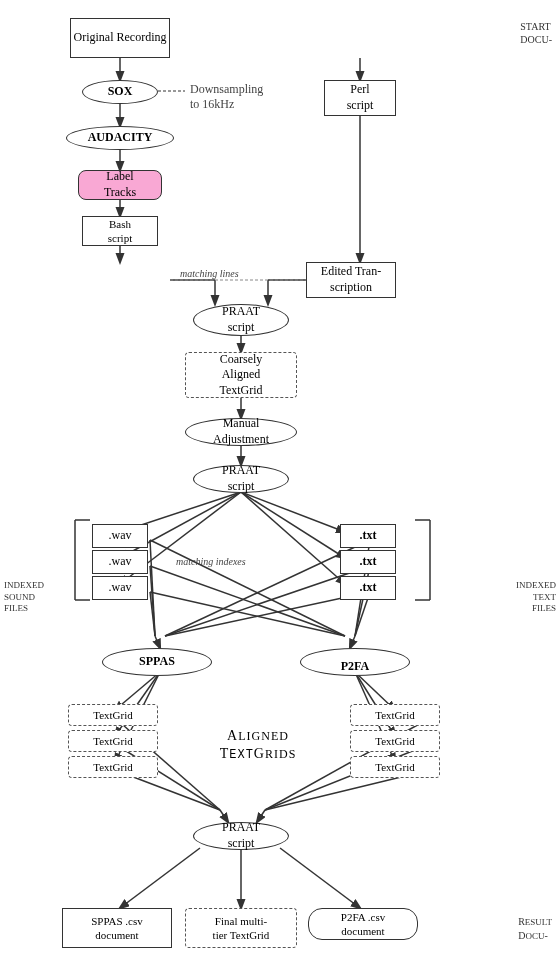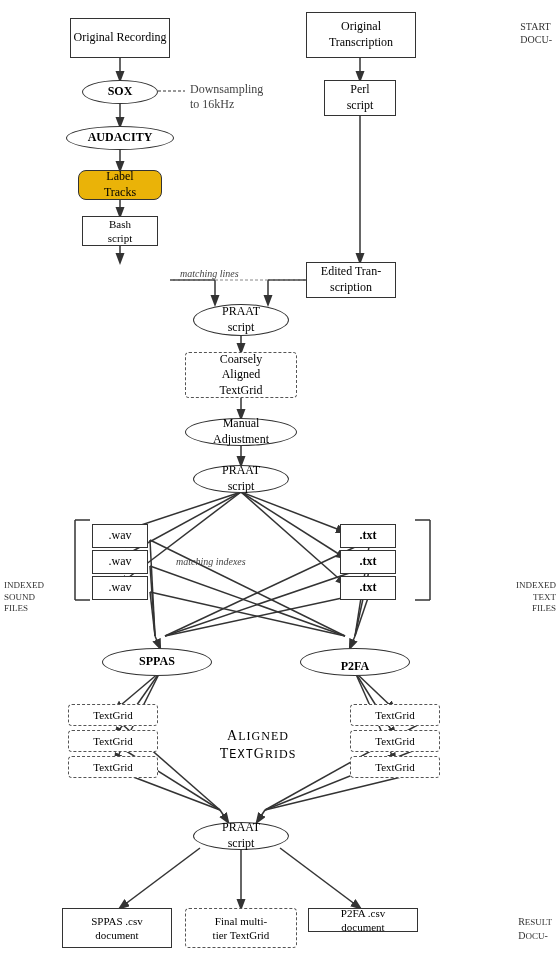--- a/index.html
+++ b/index.html
@@ -40,21 +40,21 @@
     }
 
     .rect-node {
       border: 1.5px solid #333;
       background: #fff;
     }
 
     .rounded-rect {
       border: 1.5px solid #333;
       border-radius: 8px;
-      background: #eab308;
+      background: #f9a8d4;
     }
 
     .ellipse-node {
       border: 1.5px solid #333;
       border-radius: 50%;
       background: #fff;
     }
 
     .dashed-rect {
       border: 1.5px dashed #555;
@@ -189,23 +189,20 @@
     <line x1="415" y1="520" x2="430" y2="520" stroke="#333" stroke-width="1.5"></line>
     <line x1="430" y1="520" x2="430" y2="600" stroke="#333" stroke-width="1.5"></line>
     <line x1="430" y1="600" x2="415" y2="600" stroke="#333" stroke-width="1.5"></line>
   </svg>
 
   <div class="node rect-node" style="left:70px; top:18px; width:100px; height:40px;">
     <span>Original
 Recording</span>
   </div>
 
-  <div class="node rect-node" style="left:306px; top:12px; width:110px; height:46px;">
-    <span>Original<br>Transcription</span>
-  </div>
 
   <div class="side-label" style="right:8px; top:20px;">
     <span>S<span style="font-variant:small-caps">TART</span><br>D<span style="font-variant:small-caps">OCU</span>-</span>
   </div>
 
   <div class="node ellipse-node" style="left:82px; top:80px; width:76px; height:24px;">
     <span class="bold-text">SOX</span>
   </div>
 
   <div class="small-label" style="left:190px; top:82px; font-size:12px; font-style:normal;">
@@ -323,21 +320,21 @@
   </div>
 
   <div class="node rect-node" style="left:62px; top:908px; width:110px; height:40px; font-size:11px;justify-content:center;">
     <span>SPPAS .csv<br>document</span>
   </div>
 
   <div class="node dashed-rect" style="left:185px; top:908px; width:112px; height:40px; font-size:11px;">
     <span>Final multi-<br>tier TextGrid</span>
   </div>
 
-  <div class="node rect-node" style="left:308px; top:908px; width:110px; height:24px; font-size:11px;">
+  <div class="node rect-node" style="left:308px; top:908px; width:110px; height:32px; font-size:11px;border-radius:14px;">
     <span>P2FA .csv<br>document</span>
   </div>
 
   <div class="side-label" style="right:8px; top:915px;">
     <span style="font-variant:small-caps; font-size:10px;">R<span style="font-size:9px;">ESULT</span><br>D<span style="font-size:9px;">OCU</span>-</span>
   </div>
 
 </div>
 
 </body></html>

